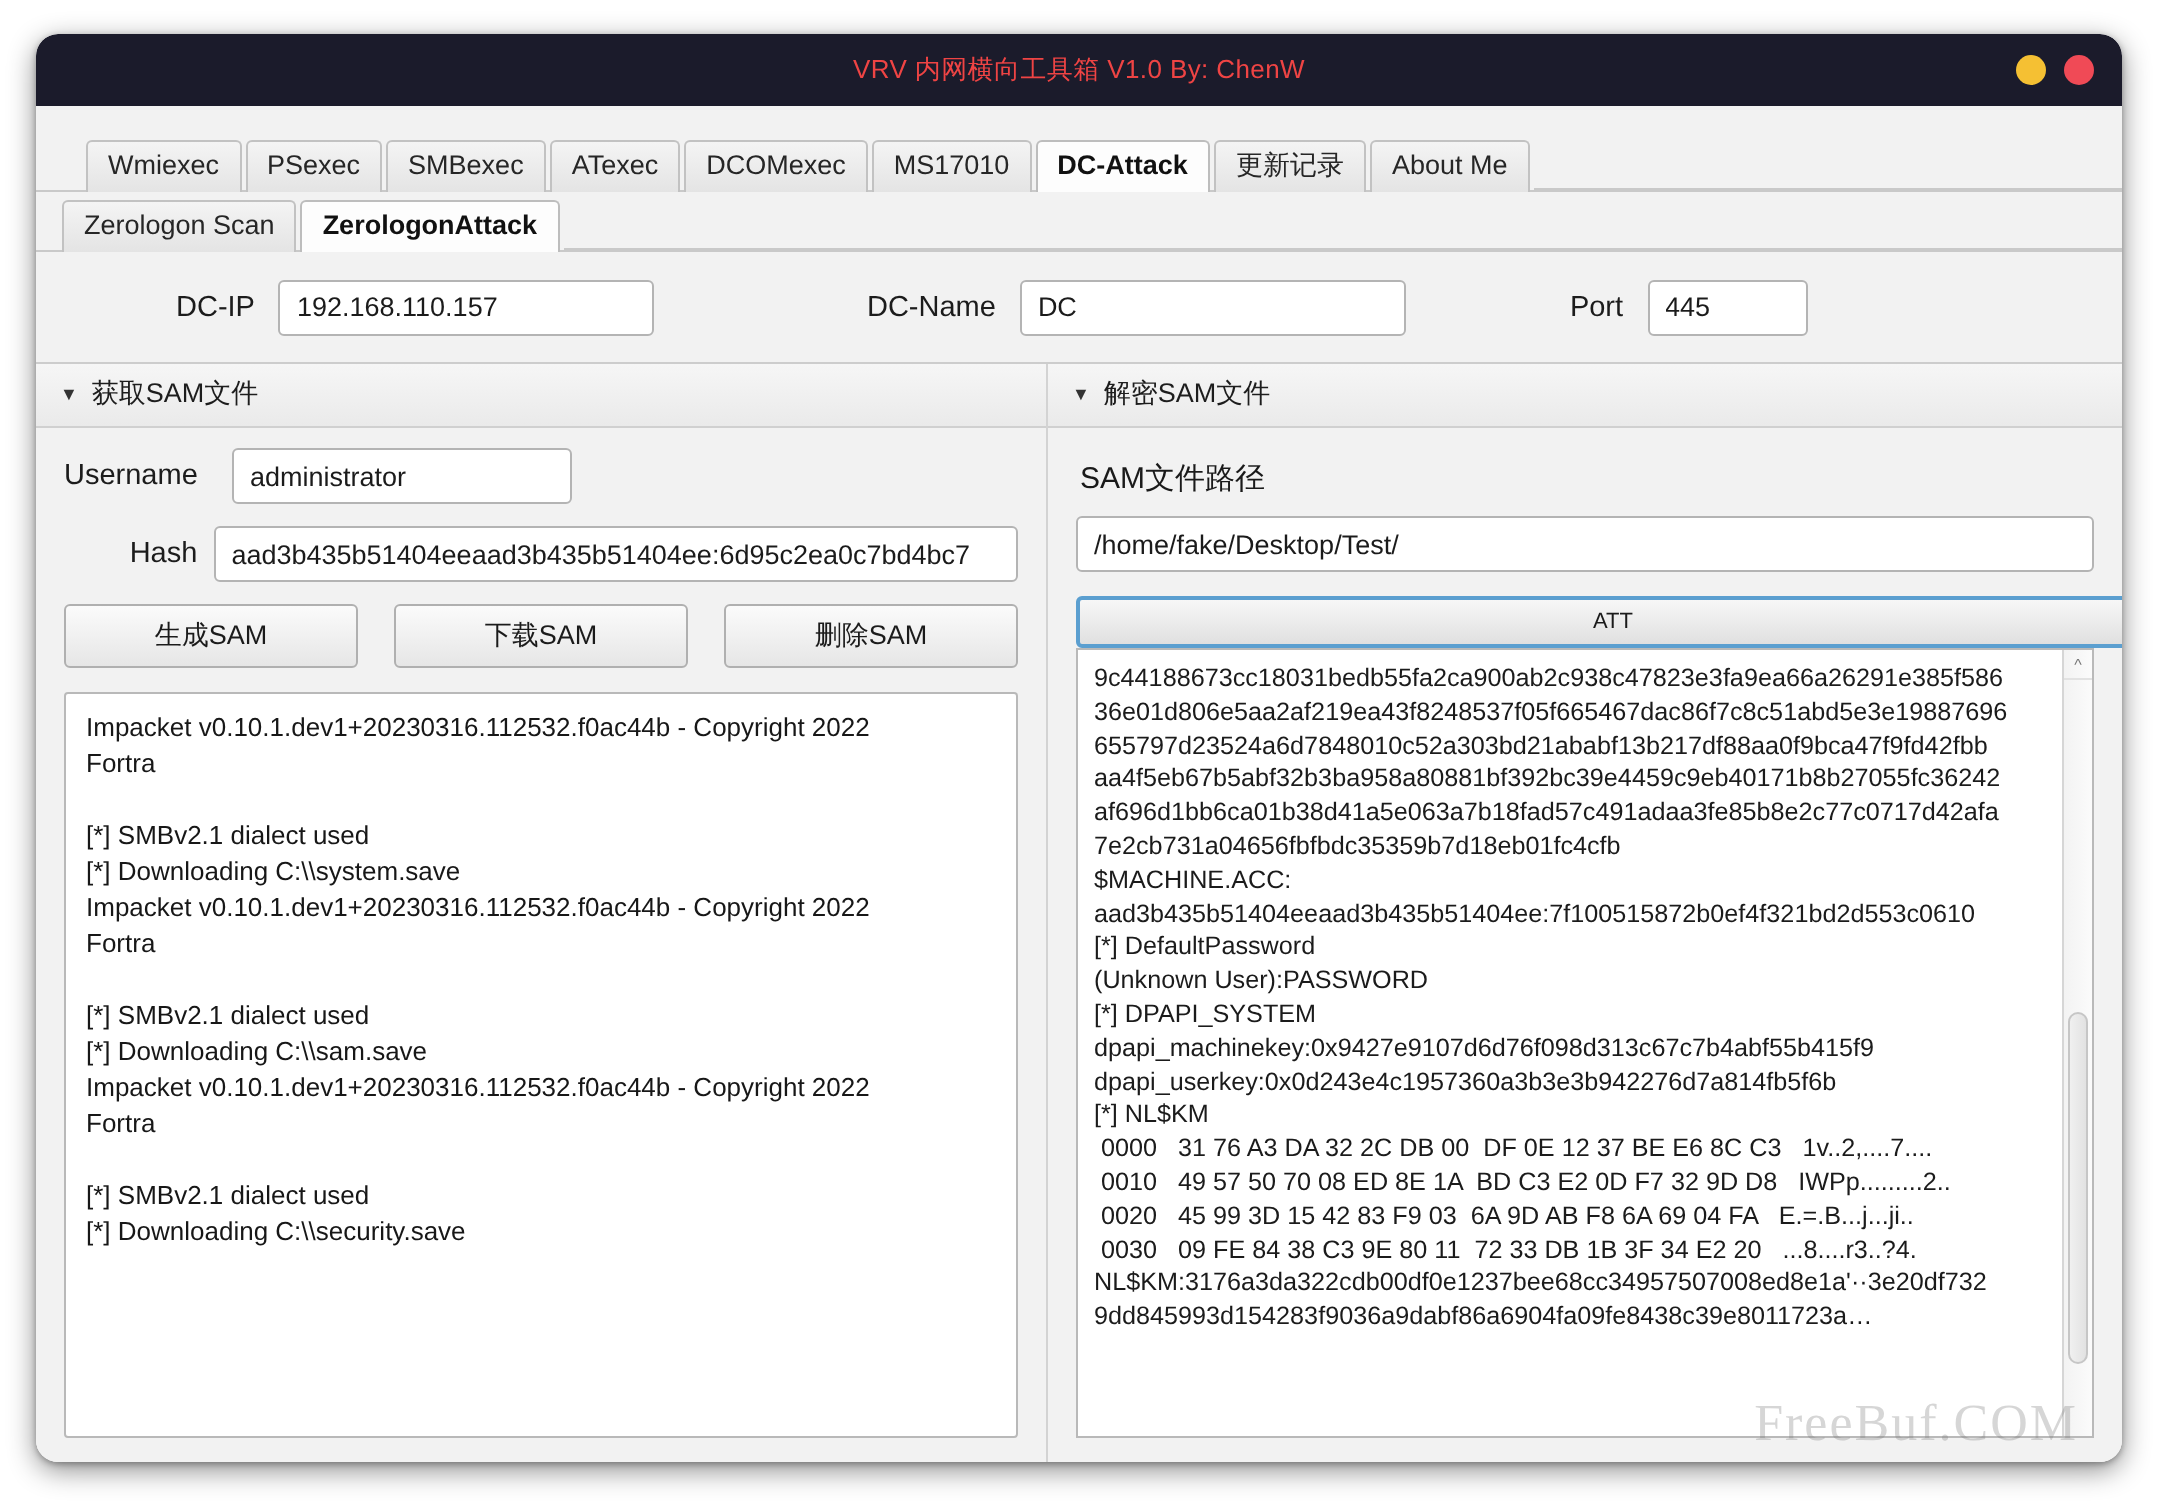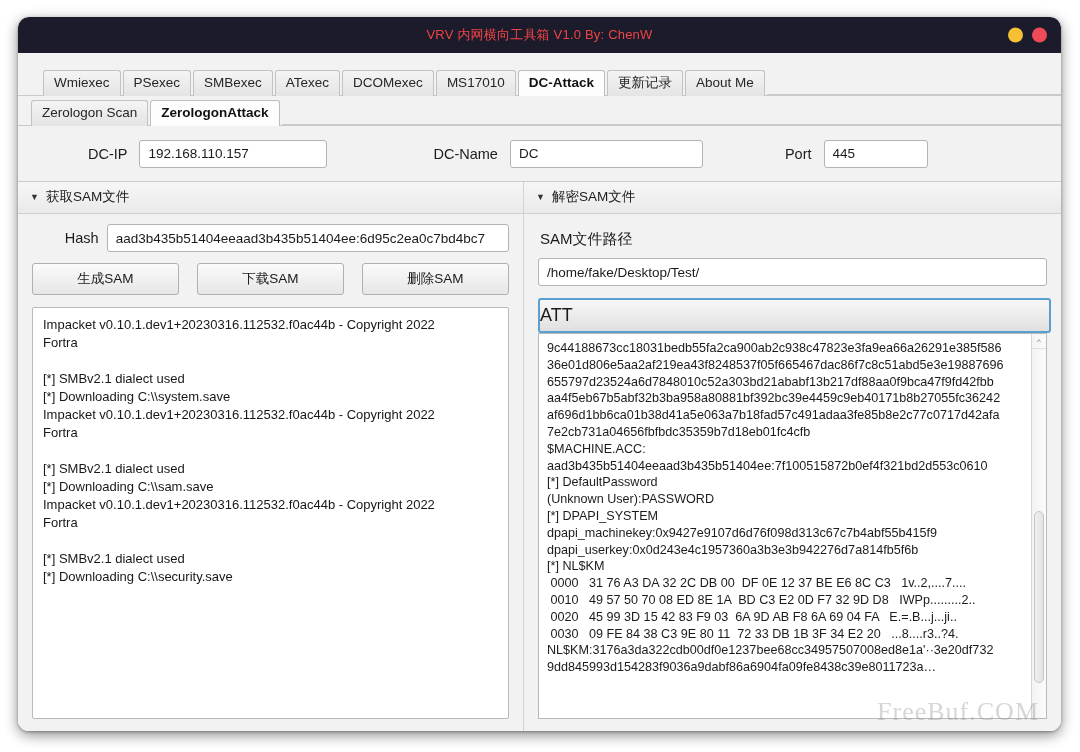--- a/index.html
+++ b/index.html
@@ -130,21 +130,21 @@
     font-size: 13.5px;
     color: #1b1b1b;
     padding: 5px 8px;
     box-sizing: border-box;
     font-family: "Liberation Sans", sans-serif;
     outline: none;
     height: 28px;
   }
   #dcip-input { width: 188px; margin-left: 40px; }
   #dcname-input { width: 193px; }
-  #port-input { width: 104px; }
+  #port-input { width: 80px; }
   #dcrow .sp1 { width: 106px; }
   #dcrow .sp2 { width: 82px; }
 
   
   #steprow { margin-top: 8px; }
 
   
   #panels {
     flex: 1;
     display: flex;
@@ -237,23 +237,24 @@
     color: #1a1a1a;
     margin: 6px 0 9px 2px;
   }
   #sampath-input { width: 100%; }
   #att-button {
     width: 100%;
     margin-top: 12px;
     border: 2px solid #5b9fd0;
     border-radius: 3px;
     background: linear-gradient(#f7f7f7, #e0e0e0);
-    font-size: 18px;
+    font-size: 11px;
     color: #1b1b1b;
-    padding: 5px 0;
+    padding: 5px 12px;
+    text-align: center;
     font-family: "Liberation Sans", sans-serif;
     cursor: default;
   }
   #result-label {
     font-size: 13px;
     color: #1a1a1a;
     margin: 9px 0 3px 2px;
   }
   #result-wrap {
     flex: 1;
@@ -369,20 +370,24 @@
 
 
     <div id="panels">
 
       <div class="panel" id="left-panel">
         <div class="group-header">
           <span class="tri">▼</span>
           <span>获取SAM文件</span>
         </div>
         <div class="panel-inner">
+          <div class="formrow">
+            <div class="fieldlabel">Username</div>
+            <input class="textbox" id="username-input" value="administrator" style="">
+          </div>
           <div class="formrow">
             <div class="fieldlabel" style="text-align:right;">Hash</div>
             <input class="textbox" id="hash-input" value="aad3b435b51404eeaad3b435b51404ee:6d95c2ea0c7bd4bc7" style="">
           </div>
           <div id="btnrow">
             <div class="btn">生成SAM</div>
             <div class="btn">下载SAM</div>
             <div class="btn">删除SAM</div>
           </div>
           <div id="logbox">Impacket v0.10.1.dev1+20230316.112532.f0ac44b - Copyright 2022

